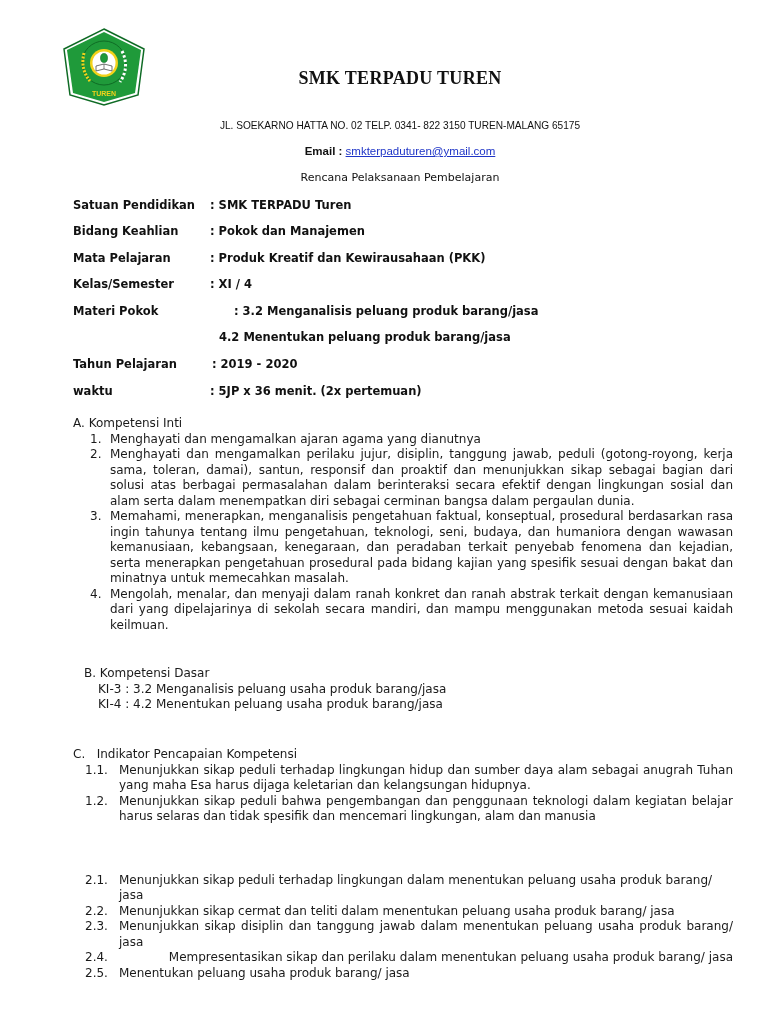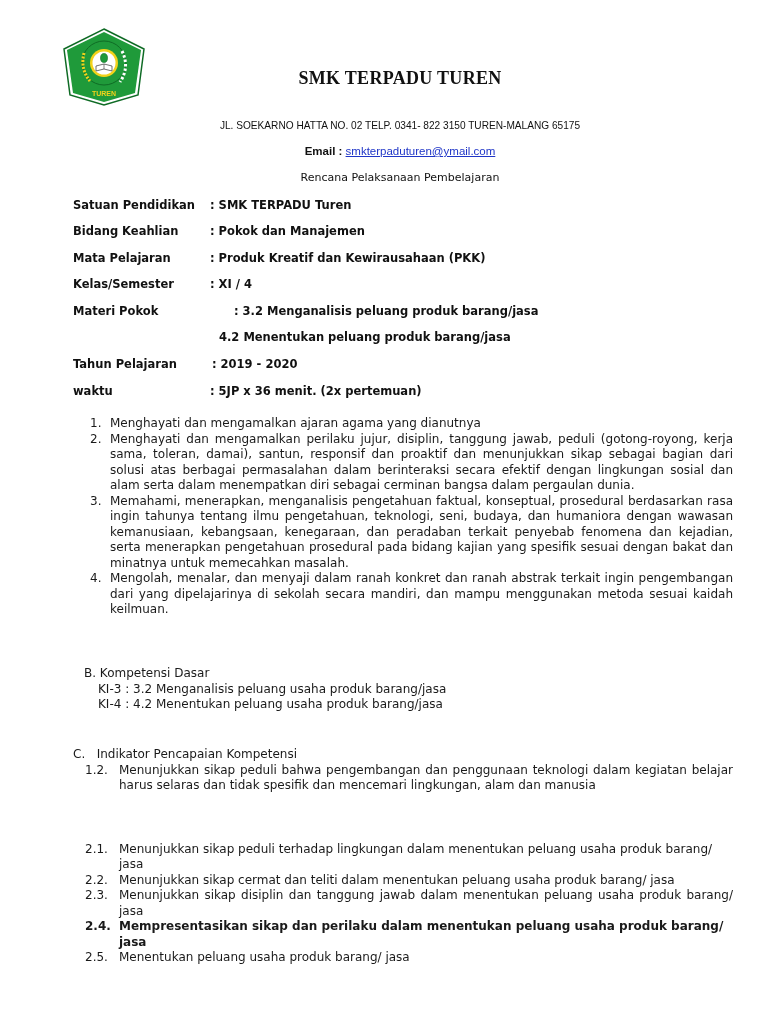--- a/index.html
+++ b/index.html
@@ -202,66 +202,71 @@
   <div class="info-row" style="top:357px;">
     <span class="info-label">Tahun Pelajaran</span>
     <span class="info-value" style="left:139px;">: 2019 - 2020</span>
   </div>
   <div class="info-row" style="top:384px;">
     <span class="info-label">waktu</span>
     <span class="info-value" style="left:137px;">:  5JP x 36 menit. (2x pertemuan)</span>
   </div>
 
   <div class="section" style="top:416px;">
+    <h3 class="section-heading">A. Kompetensi Inti</h3>
     <ol class="ki-list">
       <li class="ki-item">
         <span class="ki-num">1.</span>
         <span>Menghayati dan mengamalkan ajaran agama yang dianutnya</span>
       </li>
       <li class="ki-item">
         <span class="ki-num">2.</span>
         <span>Menghayati dan mengamalkan perilaku jujur, disiplin, tanggung jawab, peduli (gotong-royong, kerja sama, toleran, damai), santun, responsif dan proaktif dan menunjukkan sikap sebagai bagian dari solusi atas berbagai permasalahan dalam berinteraksi secara efektif dengan lingkungan sosial dan alam serta dalam menempatkan diri sebagai cerminan bangsa dalam pergaulan dunia.</span>
       </li>
       <li class="ki-item">
         <span class="ki-num">3.</span>
         <span>Memahami, menerapkan, menganalisis pengetahuan faktual, konseptual, prosedural berdasarkan rasa ingin tahunya tentang ilmu pengetahuan, teknologi, seni, budaya, dan humaniora dengan wawasan kemanusiaan, kebangsaan, kenegaraan, dan peradaban terkait penyebab fenomena dan kejadian, serta menerapkan pengetahuan prosedural pada bidang kajian yang spesifik sesuai dengan bakat dan minatnya untuk memecahkan masalah.</span>
       </li>
       <li class="ki-item">
         <span class="ki-num">4.</span>
-        <span>Mengolah, menalar, dan menyaji dalam ranah konkret dan ranah abstrak terkait ingin pengembangan dari yang dipelajarinya di sekolah secara mandiri, dan mampu menggunakan metoda sesuai kaidah keilmuan.</span>
+        <span>Mengolah, menalar, dan menyaji dalam ranah konkret dan ranah abstrak terkait dengan kemanusiaan dari yang dipelajarinya di sekolah secara mandiri, dan mampu menggunakan metoda sesuai kaidah keilmuan.</span>
       </li>
     </ol>
   </div>
 
   <div class="section" style="top:666px;margin-left:11px;">
     <h3 class="section-heading">B. Kompetensi Dasar</h3>
     <div class="kd-line">KI-3 : 3.2 Menganalisis peluang usaha produk barang/jasa</div>
     <div class="kd-line">KI-4 : 4.2 Menentukan peluang usaha produk barang/jasa</div>
   </div>
 
   <div class="section" style="top:739px;">
     <h3 class="section-heading" style="white-space:pre;margin-top:8px;">C.   Indikator Pencapaian Kompetensi</h3>
     <ol class="ki-list">
       <li class="ipk-item">
+        <span class="ipk-num">1.1.</span>
+        <span>Menunjukkan sikap peduli terhadap lingkungan hidup dan sumber daya alam sebagai anugrah Tuhan yang maha Esa harus dijaga keletarian dan kelangsungan hidupnya.</span>
+      </li>
+      <li class="ipk-item">
         <span class="ipk-num">1.2.</span>
         <span>Menunjukkan sikap peduli bahwa pengembangan dan penggunaan teknologi dalam kegiatan belajar harus selaras dan tidak spesifik dan mencemari lingkungan, alam dan manusia</span>
       </li>
       <li class="ipk-item" style="text-align:left;margin-top:48px;">
         <span class="ipk-num">2.1.</span>
         <span>Menunjukkan sikap peduli terhadap lingkungan dalam menentukan peluang usaha produk barang/ jasa</span>
       </li>
       <li class="ipk-item" style="text-align:left;">
         <span class="ipk-num">2.2.</span>
         <span>Menunjukkan sikap cermat dan teliti dalam menentukan peluang usaha produk barang/ jasa</span>
       </li>
       <li class="ipk-item">
         <span class="ipk-num">2.3.</span>
         <span>Menunjukkan sikap disiplin dan tanggung jawab dalam menentukan peluang usaha produk barang/ jasa</span>
       </li>
-      <li class="ipk-item" style="text-align:left;font-weight:bold;">
+      <li class="ipk-item" style="text-align:right;">
         <span class="ipk-num">2.4.</span>
         <span>Mempresentasikan sikap dan perilaku dalam menentukan peluang usaha produk barang/ jasa</span>
       </li>
       <li class="ipk-item" style="text-align:left;">
         <span class="ipk-num">2.5.</span>
         <span>Menentukan peluang usaha produk barang/ jasa</span>
       </li>
     </ol>
   </div>
 

